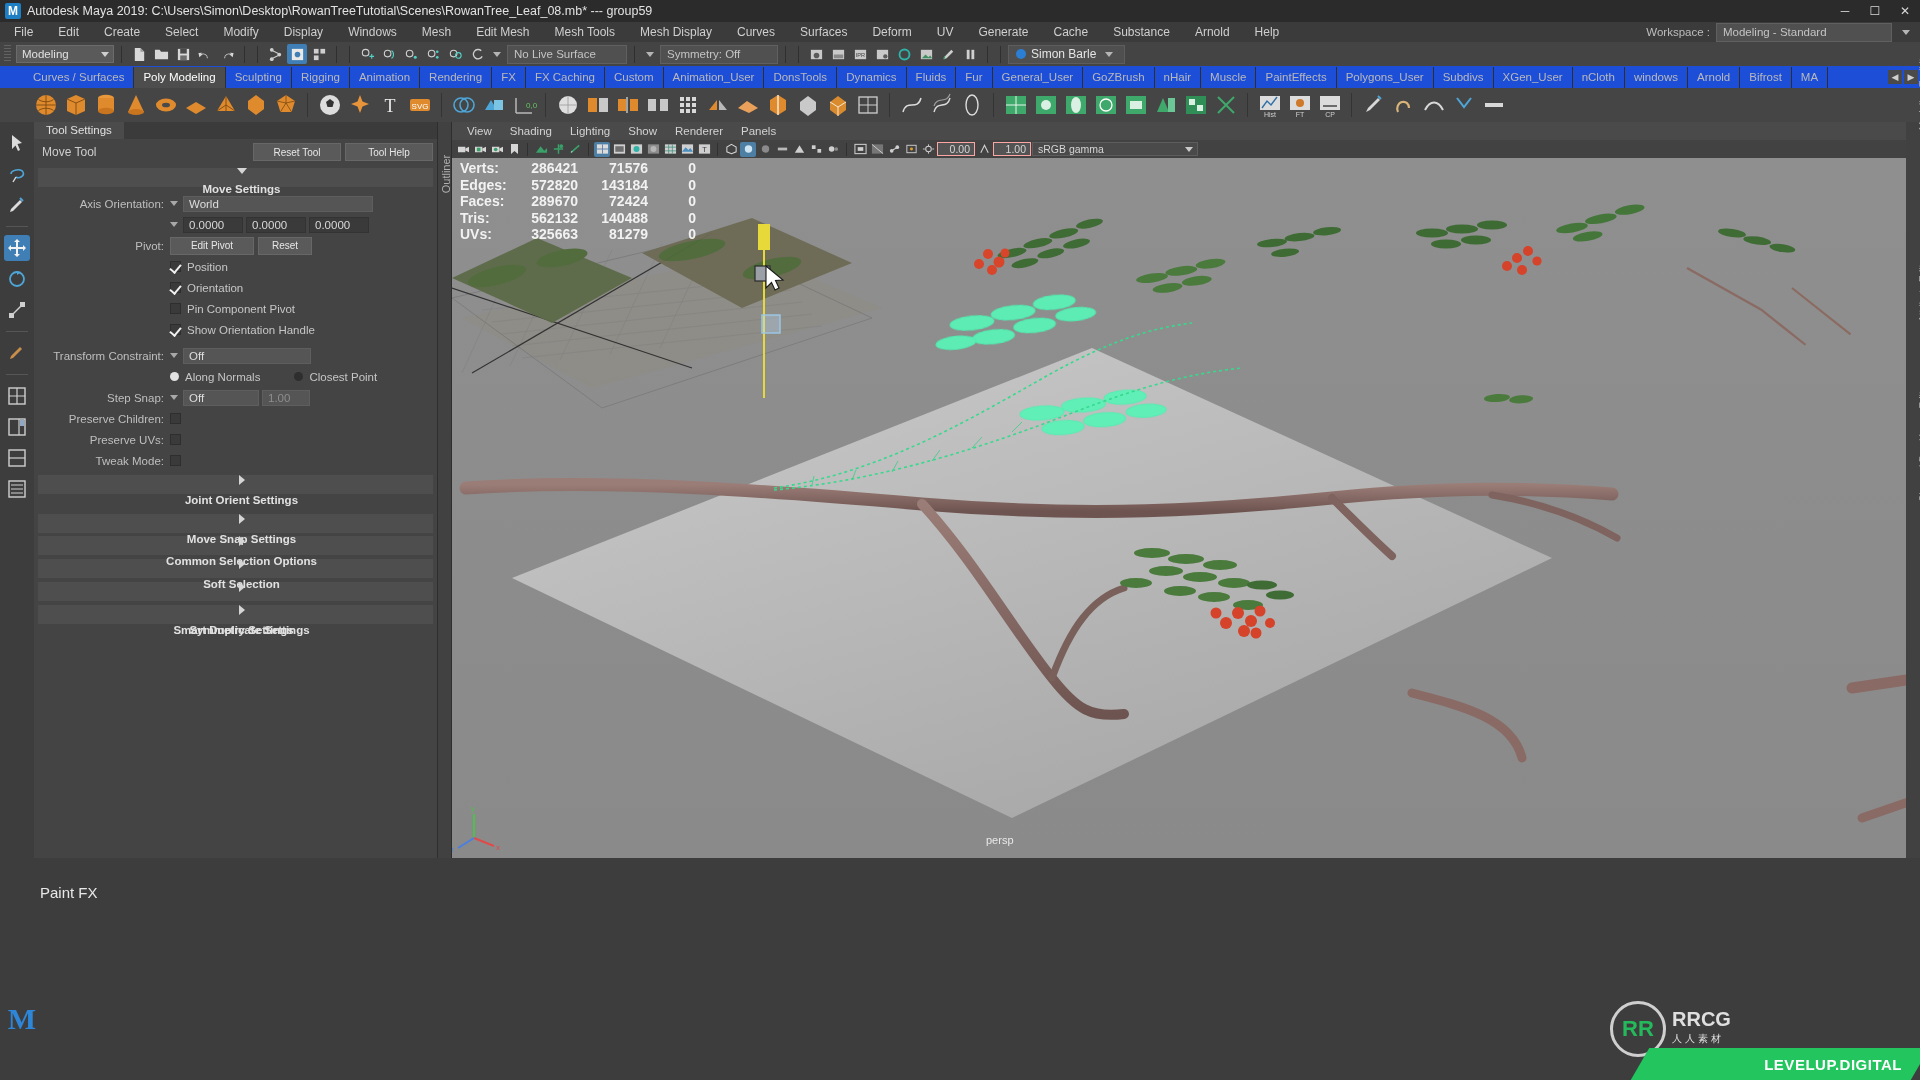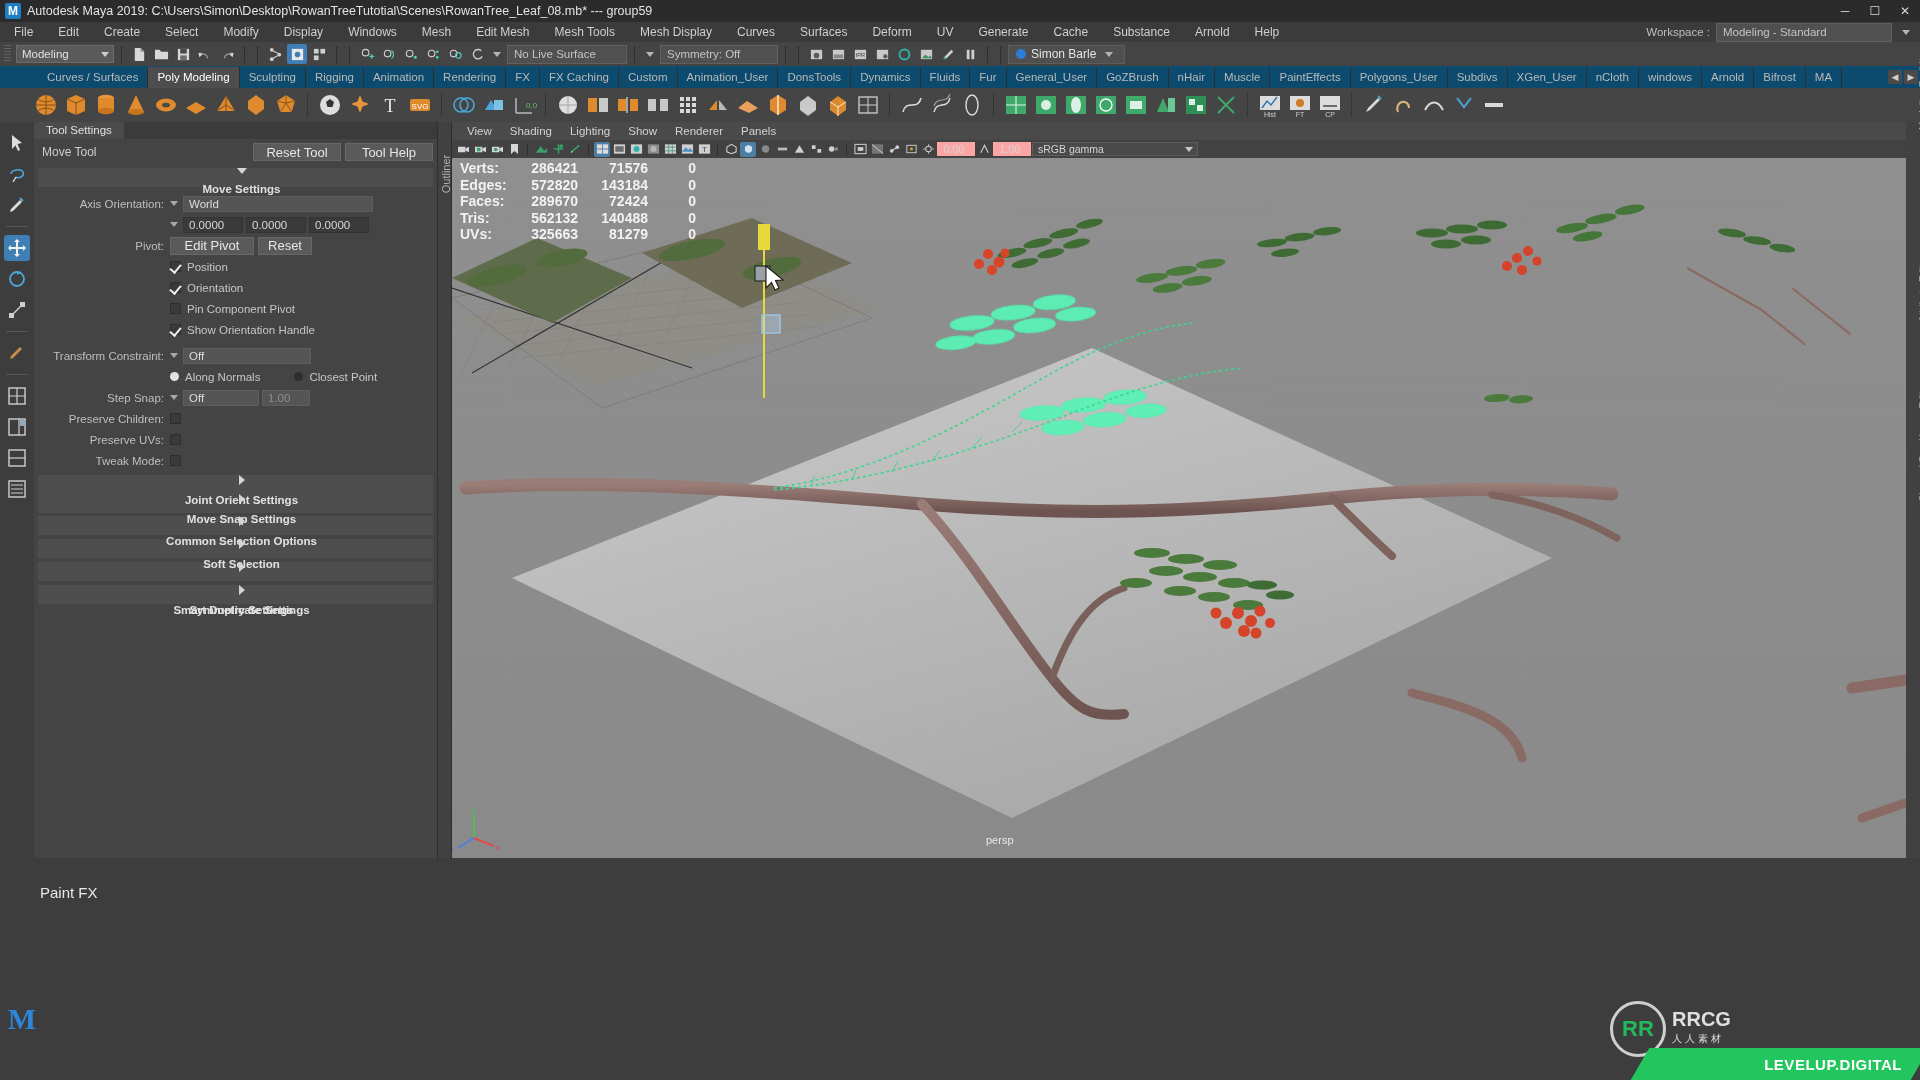--- a/index.html
+++ b/index.html
@@ -69,21 +69,21 @@
   }
   .smallar { border-left:4px solid transparent;border-right:4px solid transparent;
       border-top:5px solid #b5b5b5; margin:0 4px; }
   .userchip { display:flex; align-items:center; gap:5px; font-size:12px; color:#e4e4e4;
       background:#4f4f4f; border:1px solid #5d5d5d; height:19px; padding:0 7px;}
   .userchip .av{width:10px;height:10px;border-radius:50%;background:#2a7fd4;}
 
   
   .shelftabs {
     position:absolute; left:0; top:66px; width:1920px; height:22px;
-    background:#0c4a6e; display:flex; align-items:flex-end; padding-left:38px;
+    background:#1d4ed8; display:flex; align-items:flex-end; padding-left:24px;
     overflow:hidden;
   }
   .shelftab {
     font-size:11.5px; color:#b9b9b9; padding:3px 9px 4px; border-right:1px solid #2e2e2e;
     white-space:nowrap; line-height:14px;
   }
   .shelftab.active { background:#4d4d4d; color:#fff; }
   .shelfarrows { position:absolute; right:2px; top:70px; display:flex; gap:2px; }
   .shelfarrows .a { width:14px;height:14px;display:flex;align-items:center;justify-content:center;
       font-size:9px;color:#cfcfcf;background:#4a4a4a;}
@@ -112,21 +112,21 @@
   
   .toolpanel {
     position:absolute; left:34px; top:122px; width:404px; height:736px;
     background:#444444; border-right:1px solid #2e2e2e;
   }
   .tp-tabrow { height:17px; background:#3b3b3b; display:flex; align-items:flex-end; }
   .tp-tab { font-size:11.5px;color:#e0e0e0;background:#4b4b4b;padding:2px 12px 3px;line-height:12px; }
   .tp-sub { height:26px; display:flex; align-items:center; padding:0 4px; }
   .tp-sub .nm { font-size:12px; color:#cdcdcd; margin-left:4px; flex:1; }
   .tp-btn {
-    height:18px; background:#5a5a5a; border:1px solid #676767; font-size:13px;
+    height:18px; background:#5a5a5a; border:1px solid #676767; font-size:10px;
     color:#e6e6e6; display:flex; align-items:center; justify-content:center;
     padding:0 10px; margin-left:4px;
   }
   .sect-hdr {
     height:19px; background:#4e4e4e; display:flex; align-items:center; gap:9px;
     padding-left:12px; margin:3px 4px 0 4px; font-size:11.5px; font-weight:bold; color:#e1e1e1;flex-direction:column;
   }
   .tri { width:0;height:0; }
   .tri.down { border-left:5px solid transparent;border-right:5px solid transparent;
       border-top:6px solid #d5d5d5; }
@@ -165,21 +165,21 @@
   .viewport { position:absolute; left:452px; top:122px; width:1468px; height:736px;
       background:#8d8d8d; overflow:hidden; }
   .vp-menu { position:absolute;left:0;top:0;width:1468px;height:18px;background:#4a4a4a;
       display:flex;align-items:center;padding-left:6px;gap:0; }
   .vp-menu .mi { font-size:11.5px;color:#d2d2d2;padding:1px 9px; }
   .vp-bar { position:absolute;left:0;top:18px;width:1468px;height:18px;background:#424242;
       display:flex;align-items:center;padding-left:3px;gap:1px; }
   .vb { width:16px;height:15px;display:flex;align-items:center;justify-content:center;border-radius:2px;}
   .vb.on{background:#4d7fa5;}
   .vbsep{width:1px;height:13px;background:#303030;margin:0 4px;}
-  .vnum{height:14px;background:#535353;border:7px solid #fca5a5;font-size:10.5px;color:#d5d5d5;
+  .vnum{height:14px;background:#535353;border:1px solid #fca5a5;font-size:10.5px;color:#d5d5d5;
       display:flex;align-items:center;justify-content:flex-end;padding:0 4px;width:38px;}
   .vcolor{height:14px;background:#4a4a4a;border:1px solid #5d5d5d;font-size:10.5px;color:#d5d5d5;
       display:flex;align-items:center;padding:0 5px;width:166px;position:relative;}
   .vcolor .ar{position:absolute;right:4px;top:4px;border-left:4px solid transparent;
       border-right:4px solid transparent;border-top:5px solid #c9c9c9;}
 
   
   .hud { position:absolute; left:8px; top:38px; font-size:14px; color:#f2f2f2;
       font-weight:bold; line-height:16.5px; }
   .hud table{border-collapse:collapse}
@@ -906,21 +906,21 @@
         <div class="row">
           <span class="lbl">Tweak Mode:</span>
           <span class="chk"></span>
         </div>
       </div>
     <div id="collapsed-sections">
         <div class="sect-hdr" style="margin-top: 4px;">
           <span class="tri right"></span>
           <span>Joint Orient Settings</span>
         </div>
-        <div class="sect-hdr" style="margin-top: 0;">
+        <div class="sect-hdr" style="margin-top: 20px;">
           <span class="tri right"></span>
           <span>Move Snap Settings</span>
         </div>
         <div class="sect-hdr" style="">
           <span class="tri right"></span>
           <span>Common Selection Options</span>
         </div>
         <div class="sect-hdr" style="margin-top: 4px;">
           <span class="tri right"></span>
           <span>Soft Selection</span>

